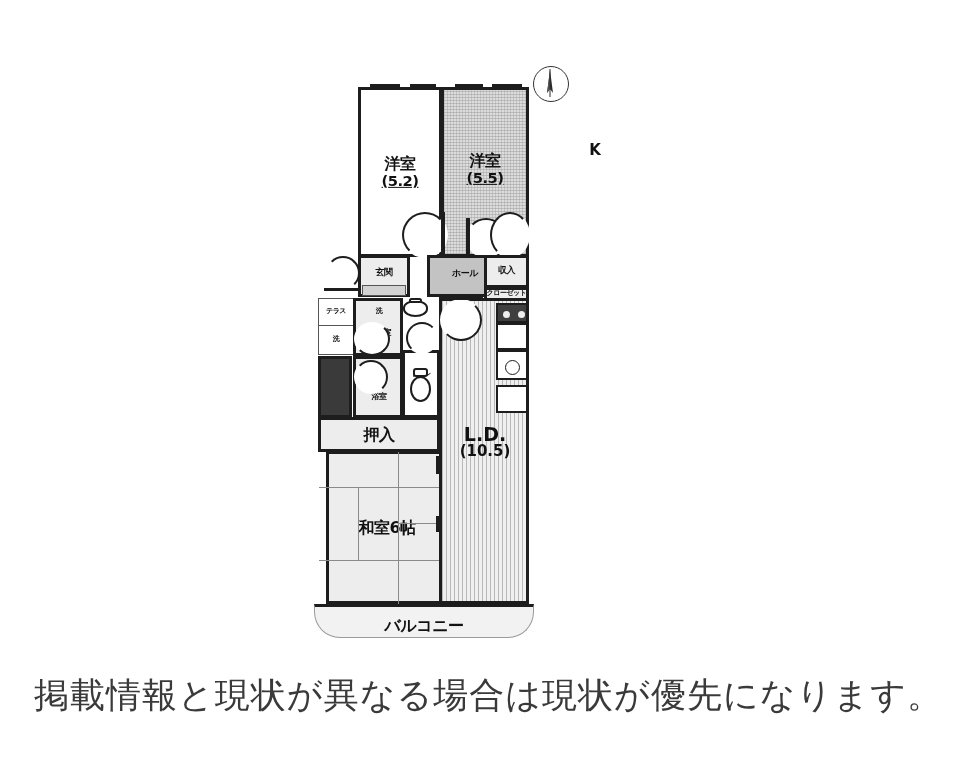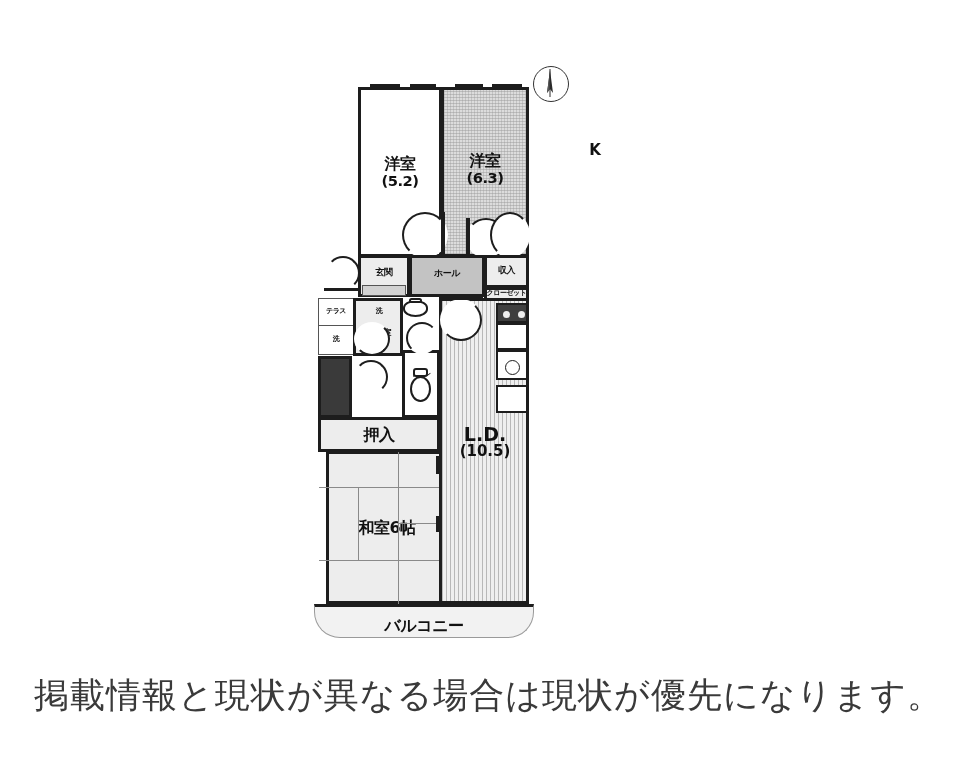--- a/index.html
+++ b/index.html
@@ -69,21 +69,21 @@
   .lbl {
     position: absolute;
     color: #111;
     font-weight: 700;
     line-height: 1.05;
     text-align: center;
     white-space: nowrap;
     transform: translate(-50%, -50%);
     letter-spacing: -0.5px;
   }
-  .lbl .sub { display: block; font-size: .92em; }
+  .lbl .sub { display: block; font-size: .92em; text-decoration: underline; }
 
   .s-xxs { font-size: 7px; }
   .s-xs  { font-size: 8px; }
   .s-sm  { font-size: 9px; }
   .s-md  { font-size: 16px; }
 
   .ld-label {
     position: absolute;
     transform: translate(-50%, -50%);
     text-align: center;
@@ -200,21 +200,21 @@
     <div class="room fill-white" style="left:48px; top:27px; width:84px; height:170px;">
       <span class="lbl s-md" style="left:50%; top:50%;">
         <span>洋室</span>
         <span class="sub">(5.2)</span>
       </span>
     </div>
 
     <div class="room speckle" style="left:131px; top:27px; width:88px; height:170px;">
       <span class="lbl s-md" style="left:50%; top:48%;">
         <span>洋室</span>
-        <span class="sub">(6.3)</span>
+        <span class="sub">(5.5)</span>
       </span>
     </div>
 
     <div class="wall" style="left:60px; top:24px; width:30px; height:4px;"></div>
     <div class="wall" style="left:100px; top:24px; width:26px; height:4px;"></div>
     <div class="wall" style="left:145px; top:24px; width:28px; height:4px;"></div>
     <div class="wall" style="left:182px; top:24px; width:30px; height:4px;"></div>
 
     <div class="swing q-tl" style="left:92px; top:152px; width:46px; height:46px;"></div>
     <div class="leaf" style="left:131px; top:152px; width:4px; height:46px;"></div>
@@ -223,21 +223,21 @@
     <div class="leaf" style="left:156px; top:158px; width:4px; height:40px;"></div>
 
     <div class="swing q-tl" style="left:180px; top:152px; width:40px; height:46px;"></div>
 
     <div class="room fill-light" style="left:48px; top:195px; width:52px; height:42px;">
       <span class="lbl s-sm" style="left:50%; top:42%;">玄関</span>
     </div>
 
     <div class="room hair fill-gray" style="left:52px; top:225px; width:44px; height:11px;"></div>
 
-    <div class="room fill-mid" style="left:99px; top:195px; width:76px; height:42px;">
+    <div class="room fill-mid" style="left:117px; top:195px; width:76px; height:42px;">
       <span class="lbl s-sm" style="left:50%; top:45%;">ホール</span>
     </div>
 
     <div class="room fill-light" style="left:174px; top:195px; width:45px; height:33px;">
       <span class="lbl s-sm" style="left:50%; top:48%;">収入</span>
     </div>
 
     <div class="room fill-light" style="left:174px; top:227px; width:45px; height:14px;">
       <span class="lbl s-xxs" style="left:50%; top:50%;">クローゼット</span>
     </div>
@@ -256,20 +256,23 @@
     <div class="room fill-light" style="left:43px; top:238px; width:50px; height:58px;">
       <span class="lbl s-xxs" style="left:52%; top:22%;">洗</span>
       <span class="lbl s-xs" style="left:54%; top:62%;">洗面室</span>
     </div>
 
     <div class="fixture oval" style="left:93px; top:240px; width:25px; height:17px;"></div>
     <div class="fixture" style="left:99px; top:238px; width:13px; height:5px; border-radius:3px;"></div>
 
     <div class="swing q-br" style="left:44px; top:262px; width:36px; height:34px;"></div>
 
+    <div class="room fill-light" style="left:43px; top:296px; width:50px; height:62px;">
+      <span class="lbl s-xs" style="left:52%; top:68%;">浴室</span>
+    </div>
     <div class="swing q-tr" style="left:44px; top:300px; width:34px; height:34px;"></div>
 
     <div class="room fill-dark" style="left:8px; top:296px; width:34px; height:62px;"></div>
 
     <div class="room fill-white" style="left:92px; top:290px; width:38px; height:68px;">
       <span class="lbl s-xxs" style="left:50%; top:17%;margin-top:11px;">トイレ</span>
     </div>
     <div class="fixture round" style="left:100px; top:316px; width:21px; height:26px;"></div>
     <div class="fixture" style="left:103px; top:308px; width:15px; height:9px; border-radius:3px;"></div>
     <div class="swing q-tl" style="left:96px; top:262px; width:32px; height:32px;"></div>

